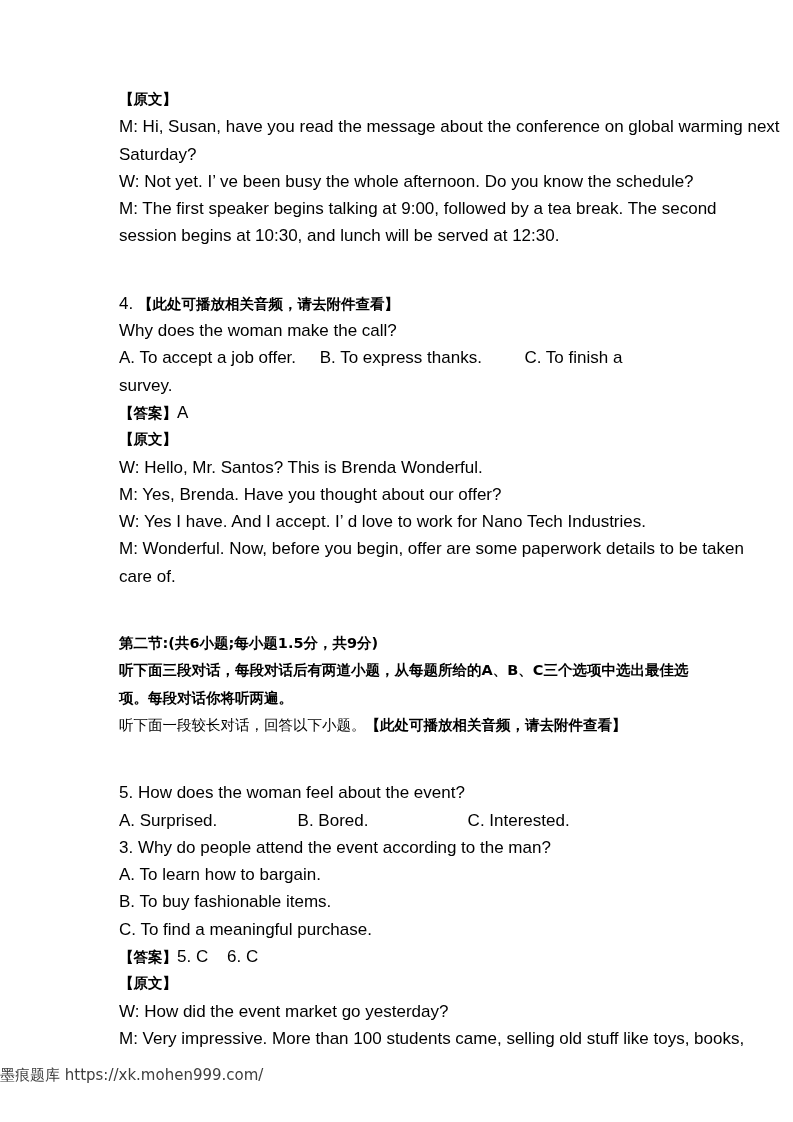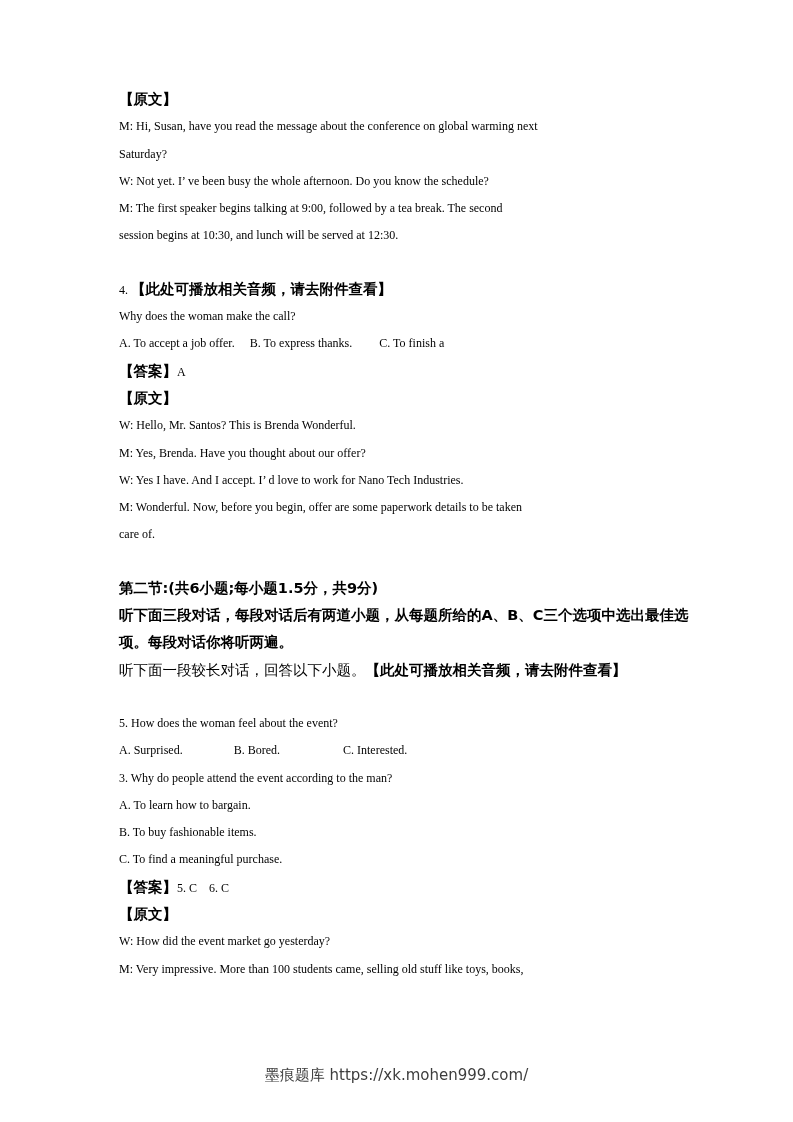--- a/index.html
+++ b/index.html
@@ -22,58 +22,59 @@
     top: 86px;
     width: 640px;
   }
   .line {
     white-space: pre;
     height: 27.3px;
     line-height: 27.3px;
     font-size: 12px;
   }
   .line.gap {
-    margin-top: 26px;
+    margin-top: 40px;
   }
   .en {
-    font-family: Liberation Serif, serif;
-    font-size: 12px;
+    font-family: Liberation Sans, sans-serif;
+    font-size: 17px;
   }
   .cn {
     font-family: "DejaVu Sans", "Liberation Sans", sans-serif;
     font-size: 14.5px;
   }
   .b {
     font-weight: 700;
   }
   .footer {
     position: absolute;
     left: 0;
     right: 0;
     top: 1066px;
-    text-align: center;
+    text-align: left;
     font-family: "DejaVu Sans", "Liberation Sans", sans-serif;
     font-size: 15px;
     color: #3d3d3d;
   }
 </style>
 </head>
 <body>
 
 <div class="page">
   <div class="content" id="doc">
       <div class="line"><span class="cn b">【原文】</span></div>
       <div class="line"><span class="en">M: Hi, Susan, have you read the message about the conference on global warming next</span></div>
       <div class="line"><span class="en">Saturday?</span></div>
       <div class="line"><span class="en">W: Not yet. I’ ve been busy the whole afternoon. Do you know the schedule?</span></div>
       <div class="line"><span class="en">M: The first speaker begins talking at 9:00, followed by a tea break. The second</span></div>
       <div class="line"><span class="en">session begins at 10:30, and lunch will be served at 12:30.</span></div>
       <div class="line gap"><span class="en">4. </span><span class="cn b">【此处可播放相关音频，请去附件查看】</span></div>
       <div class="line"><span class="en">Why does the woman make the call?</span></div>
       <div class="line"><span class="en">A. To accept a job offer.     B. To express thanks.         C. To finish a</span></div>
+      <div class="line"><span class="en">survey.</span></div>
       <div class="line"><span class="cn b">【答案】</span><span class="en">A</span></div>
       <div class="line"><span class="cn b">【原文】</span></div>
       <div class="line"><span class="en">W: Hello, Mr. Santos? This is Brenda Wonderful.</span></div>
       <div class="line"><span class="en">M: Yes, Brenda. Have you thought about our offer?</span></div>
       <div class="line"><span class="en">W: Yes I have. And I accept. I’ d love to work for Nano Tech Industries.</span></div>
       <div class="line"><span class="en">M: Wonderful. Now, before you begin, offer are some paperwork details to be taken</span></div>
       <div class="line"><span class="en">care of.</span></div>
       <div class="line gap"><span class="cn b">第二节:(共6小题;每小题1.5分，共9分)</span></div>
       <div class="line"><span class="cn b">听下面三段对话，每段对话后有两道小题，从每题所给的A、B、C三个选项中选出最佳选</span></div>
       <div class="line"><span class="cn b">项。每段对话你将听两遍。</span></div>

